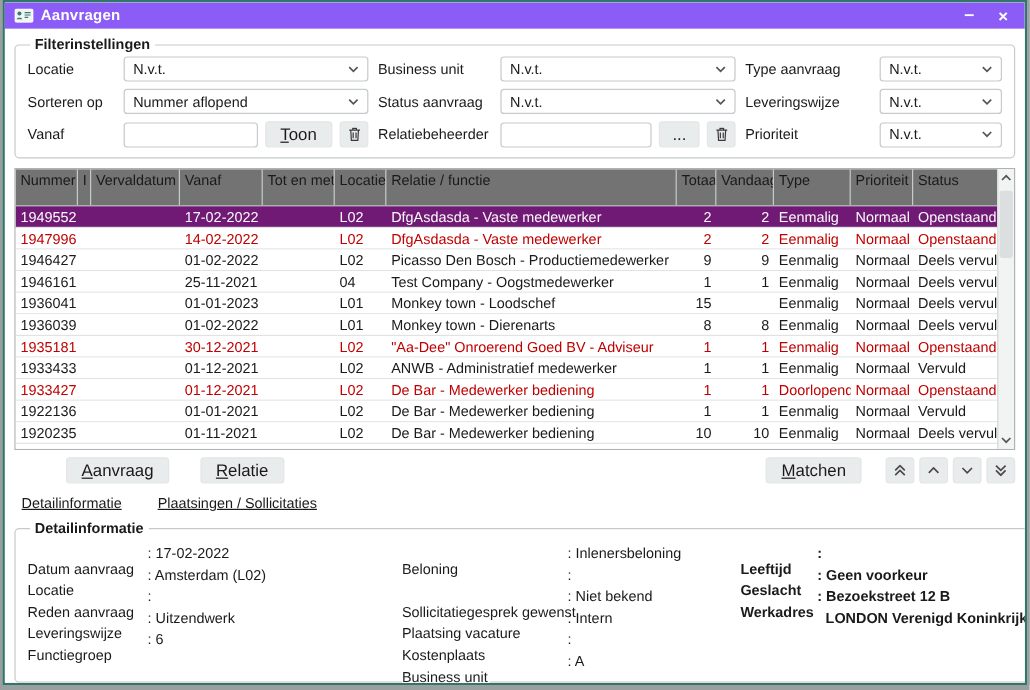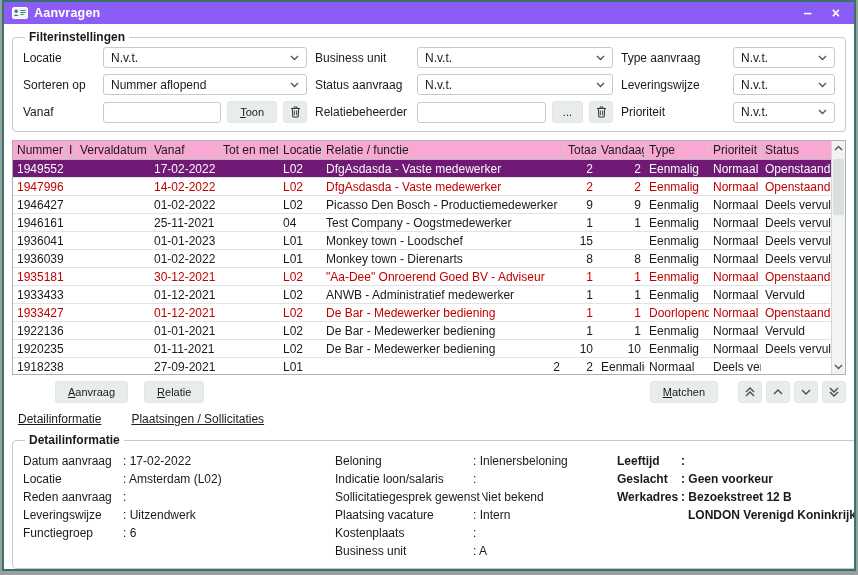--- a/index.html
+++ b/index.html
@@ -31,68 +31,68 @@
   .flabel { white-space:nowrap; }
   .select { display:flex; align-items:center; justify-content:space-between;
             border:1px solid #c6caca; border-radius:3px; background:#fff; height:21px;
             padding:0 7px; cursor:pointer; }
   .select .selval { white-space:nowrap; overflow:hidden; }
   .tinput { width:100%; height:21px; border:1px solid #c6caca; border-radius:3px;
             padding:0 6px; font-family:inherit; font-size:12px; background:#fff; }
   .fieldrow { display:flex; gap:6px; align-items:center; }
   .fieldrow .tinput { flex:1; min-width:0; }
   .btn { background:#e9ecec; border:1px solid #e3e6e6; border-radius:3px; height:22px;
-         padding:0 12px; font-family:inherit; font-size:11px; color:#1a1a1a; cursor:pointer; }
+         padding:0 12px; font-family:inherit; font-size:14px; color:#1a1a1a; cursor:pointer; }
   .btn span { display:block; }
   .btn span::first-letter { text-decoration:underline; }
   .sqbtn { background:#e9ecec; border:1px solid #e3e6e6; border-radius:3px; width:24px;
            height:22px; display:flex; align-items:center; justify-content:center; cursor:pointer; }
 
   
   .tablewrap { display:flex; border:1px solid #aeb2b2; margin-top:8px; height:235px;
                overflow:hidden; }
   .tgrid { flex:1; min-width:0; }
   .rowgrid { display:grid;
              grid-template-columns:52px 11px 74px 69px 60px 43px 242px 33px 48px 64px 52px minmax(0,1fr); }
-  .thead { background:#f9a8d4; border-bottom:1px solid #b9bdbd; height:19px; }
+  .thead { background:#737373; border-bottom:1px solid #b9bdbd; height:31px; }
   .th { padding:2px 4px; border-right:1px solid #c6caca; white-space:nowrap; overflow:hidden;
         cursor:default; }
   .th:last-child { border-right:none; }
   .tr { height:18px; border-bottom:1px solid #e0e3e3; background:#fff; cursor:default; }
   .td { padding:2px 4px; white-space:nowrap; overflow:hidden; }
   .td.num { text-align:right; }
   .tr.red { color:#c00000; }
   .tr.selected { background:#701a75; color:#fafafa; }
 
   .vscroll { width:14px; background:#f2f4f4; border-left:1px solid #d4d8d8; position:relative;
              display:flex; flex-direction:column; justify-content:space-between;
              align-items:center; padding:4px 0; }
   .vthumb { position:absolute; left:1px; right:1px; top:18px; height:56px; background:#dcdfdf;
             border-radius:2px; }
 
   
   .actions { display:flex; align-items:center; margin-top:6px; }
-  .actions .grp-left { display:flex; gap:16px; margin-left:3px;padding-left:40px; }
+  .actions .grp-left { display:flex; gap:26px; margin-left:3px;padding-left:40px; }
   .actions .grp-right { margin-left:auto; display:flex; gap:4px; align-items:center; }
   .actions .grp-right .btn { margin-right:16px; }
 
   
   .tabs { display:flex; gap:30px; margin:9px 0 7px 6px; }
   .tablink { color:#1a1a1a; text-decoration:underline; cursor:pointer; white-space:nowrap; }
 
   
   .dcols { display:flex; padding-top:2px; }
   .dcol { display:flex; flex-direction:column; }
   .dcol1 { width:312px; --lw:100px; }
   .dcol2 { width:282px; --lw:138px; }
   .dcol3 { flex:1;font-weight:bold; --lw:64px; }
   .drow { position:relative; min-height:18px; line-height:18px; white-space:nowrap; }
   .dval { display:block; padding-left:var(--lw); }
   .dval::before { content:": "; }
-  .dlabel { position:absolute; left:0; top:0; background:#fff; padding-right:2px; }
+  .dlabel { position:absolute; left:0; top:13px; background:#fff; padding-right:2px; }
   .dextra { padding-left:calc(var(--lw) + 7px); }
   .dextra:empty { display:none; }
   svg { display:block; }
 </style>
 </head>
 <body>
 
 <div class="window">
 
   <div class="titlebar">
@@ -525,21 +525,20 @@
         <div class="dcol dcol2">
 
             <div class="drow">
               <span class="dval">Inlenersbeloning</span>
               <span class="dlabel">Beloning</span>
 
             </div>
 
             <div class="drow">
               <span class="dval"></span>
-              <span class="dlabel">Indicatie loon/salaris</span>
 
             </div>
 
             <div class="drow">
               <span class="dval">Niet bekend</span>
               <span class="dlabel">Sollicitatiegesprek gewenst</span>
 
             </div>
 
             <div class="drow">

